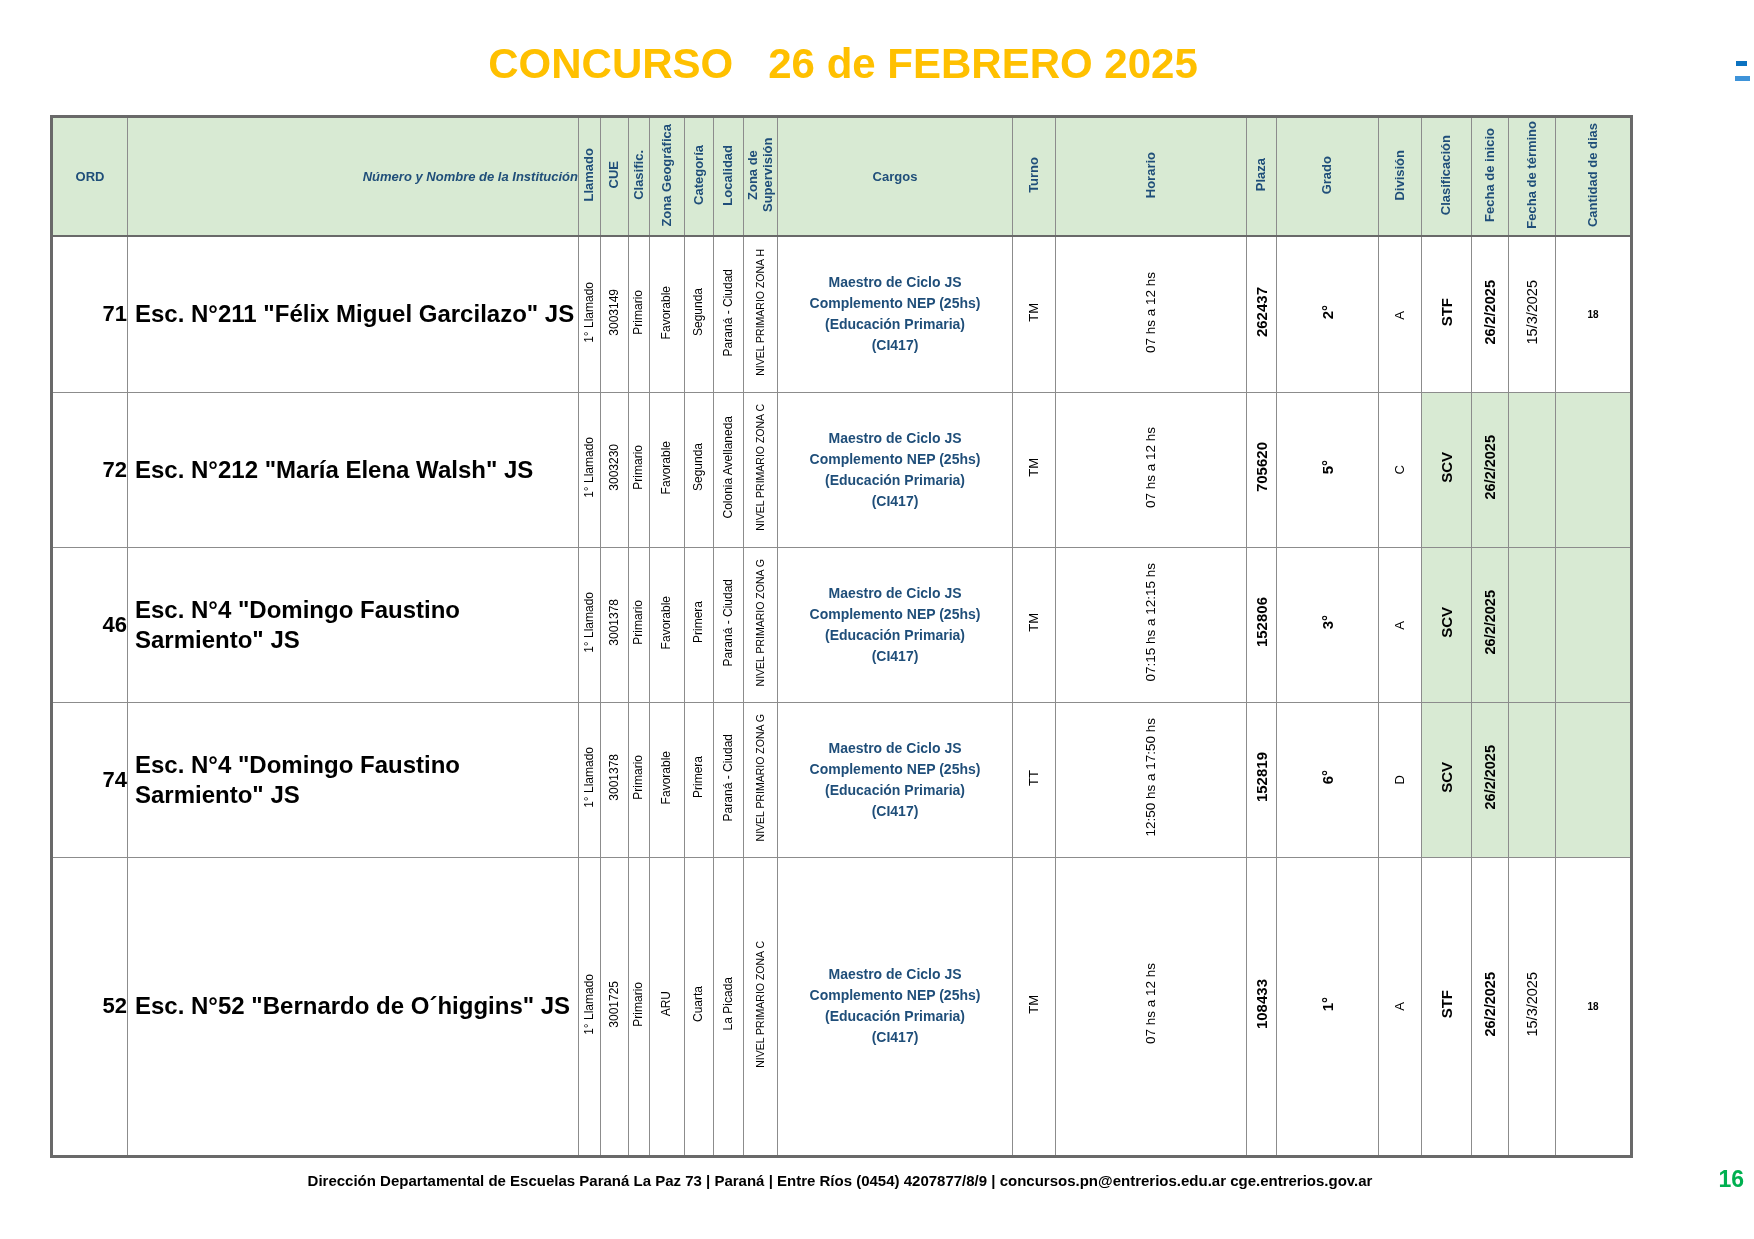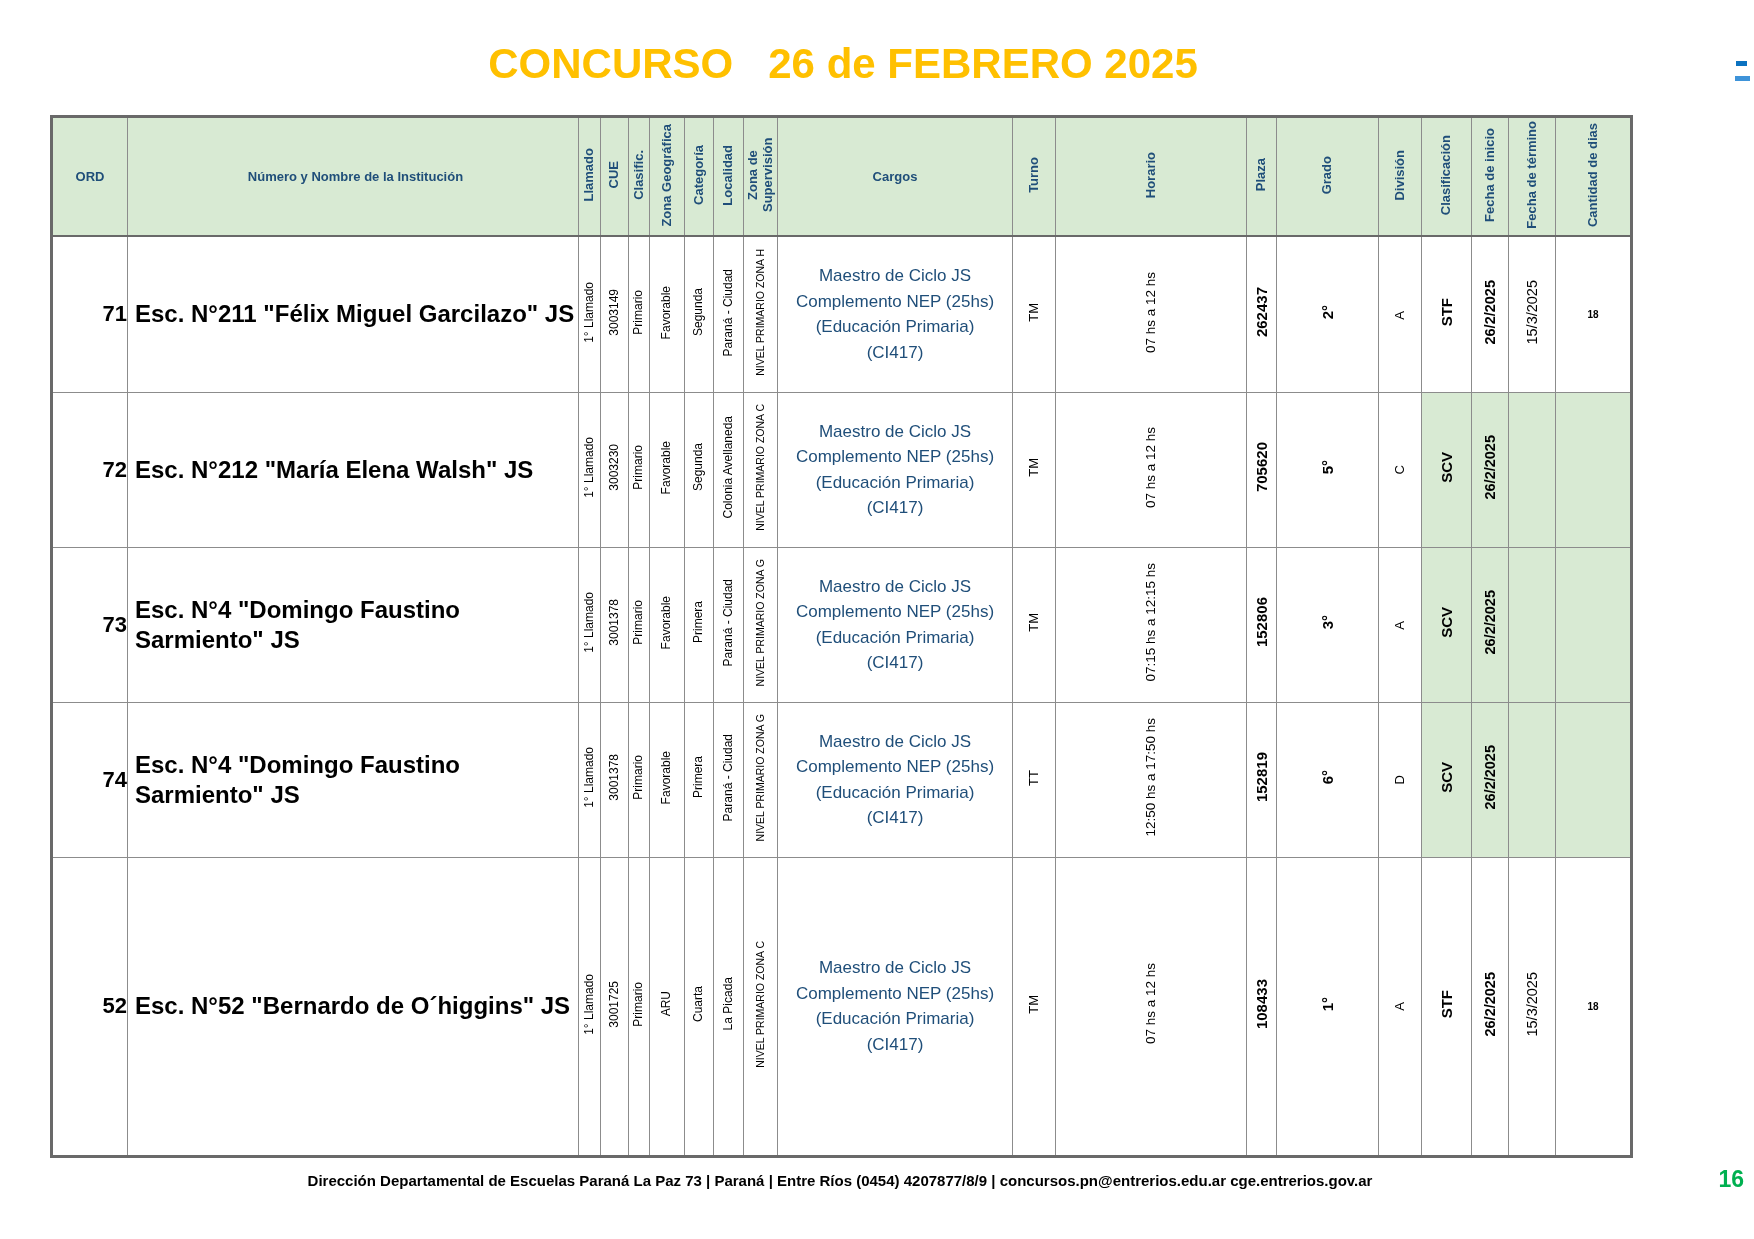--- a/index.html
+++ b/index.html
@@ -16,31 +16,31 @@
 
   table.main { position:absolute; left:50px; top:115px; width:1580px;
                border-collapse:collapse; table-layout:fixed;
                border:3px solid #696969; }
   th, td { border:1px solid #8c8c8c; vertical-align:middle; text-align:center;
            overflow:hidden; padding:0; }
   thead tr { height:112px;margin-top:45px; }
   thead th { background:var(--header_green,#d8ead3); color:var(--navy,#1f4e79);
              font-size:13px; font-weight:bold;
              border-bottom:2px solid #696969; }
-  th.hinst { text-align:center; padding-left:5px; }
+  th.hinst { text-align:right; padding-left:5px;font-style:italic; }
 
   tr.r71 { height:156px; } tr.r72 { height:155px; } tr.r73 { height:155px; }
   tr.r74 { height:155px; } tr.r75 { height:299px; }
 
   td.g { background:var(--highlight_green,#d8ead3); }
 
   td.ord  { font-size:22px; font-weight:bold; color:#000;text-align:right; }
   td.inst { text-align:left; padding-left:7px; padding-right:2px;
             font-size:24px; font-weight:bold; color:#000; line-height:1.25; }
-  td.cargos { color:var(--navy,#1f4e79); font-size:17px; font-weight:normal;
+  td.cargos { color:var(--navy,#1f4e79); font-size:14px; font-weight:bold;
               line-height:1.5; white-space:pre-line; }
   td.cant { font-size:10px; font-weight:bold; color:#000; }
 
   .vt { writing-mode:vertical-rl; transform:rotate(180deg); display:inline-block;
         white-space:nowrap; line-height:1.15; }
   .vt.wrap { white-space:normal; max-height:114px; }
   .sv  { font-size:12px;   color:#000; }
   .zv  { font-size:10.5px; color:#000; }
   .tv  { font-size:13px;   color:#000; }
   .hrv { font-size:13.5px; color:#000; }
@@ -151,21 +151,21 @@
       <td><span class="vt hrv">07 hs a 12 hs</span></td>
       <td><span class="vt pv">705620</span></td>
       <td><span class="vt gv">5°</span></td>
       <td><span class="vt dv">C</span></td>
       <td class="g"><span class="vt cv">SCV</span></td>
       <td class="g"><span class="vt fiv">26/2/2025</span></td>
       <td class="g"><span class="vt ftv"></span></td>
       <td class="cant g"></td>
     </tr>
     <tr class="r73">
-      <td class="ord">73</td>
+      <td class="ord">46</td>
       <td class="inst">Esc. N°4 "Domingo Faustino Sarmiento" JS</td>
       <td><span class="vt sv">1° Llamado</span></td>
       <td><span class="vt sv">3001378</span></td>
       <td><span class="vt sv">Primario</span></td>
       <td><span class="vt sv">Favorable</span></td>
       <td><span class="vt sv">Primera</span></td>
       <td><span class="vt sv">Paraná - Ciudad</span></td>
       <td><span class="vt zv">NIVEL PRIMARIO ZONA G</span></td>
       <td class="cargos">Maestro de Ciclo JS
 Complemento NEP (25hs)

